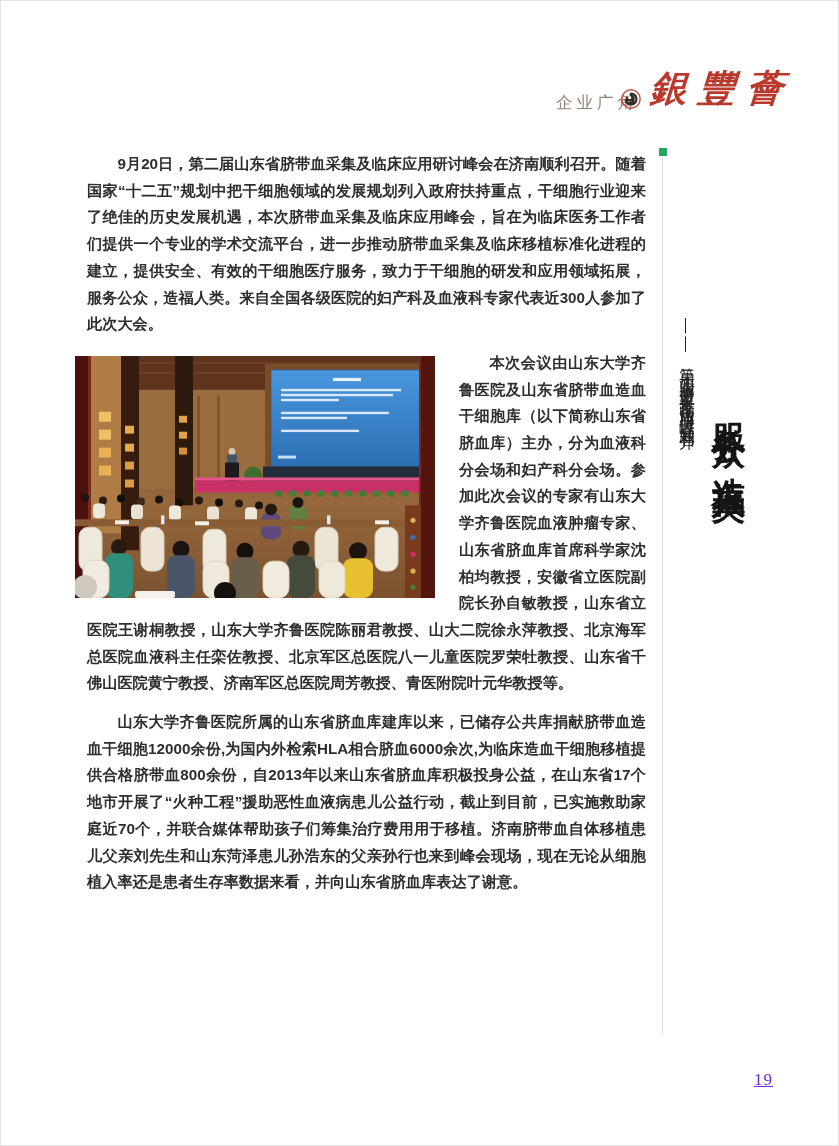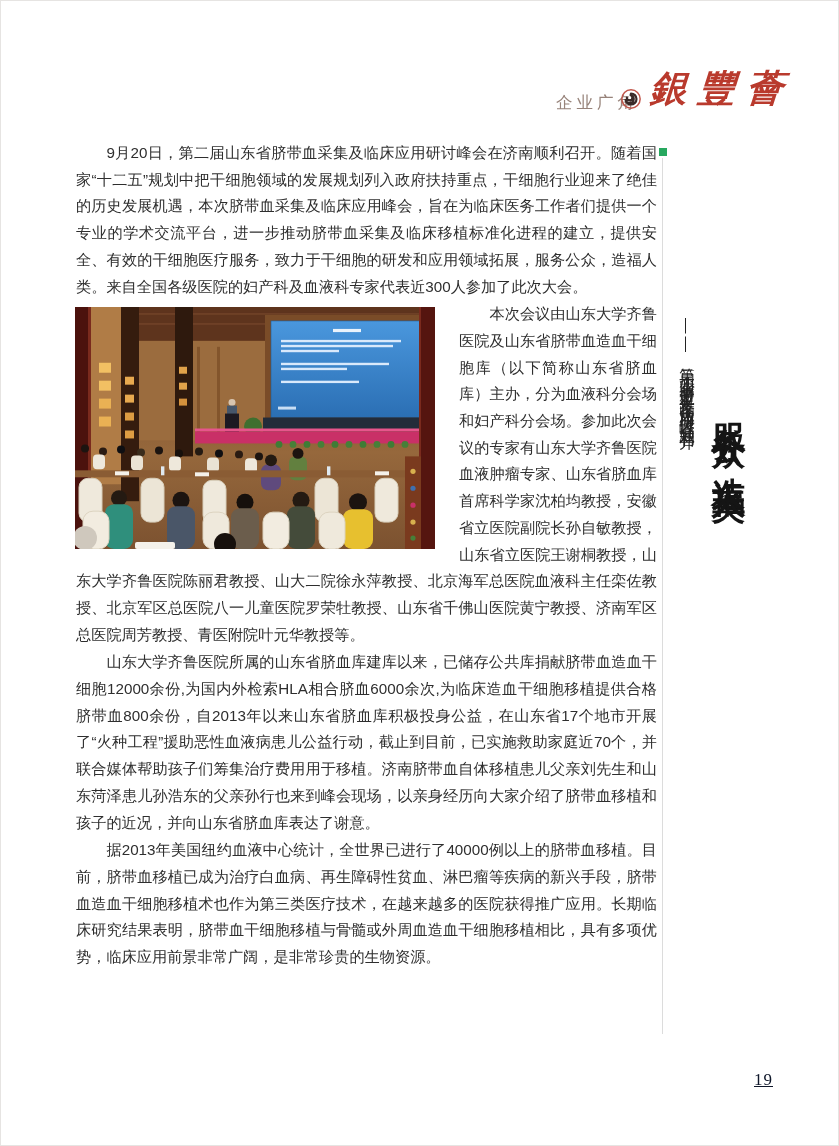--- a/index.html
+++ b/index.html
@@ -22,21 +22,21 @@
     font-size:37px;letter-spacing:11px;color:#b93a2d;
     transform:skewX(-4deg);
     white-space:nowrap;
   }
   
   .article{
     position:absolute;left:75px;top:139px;width:583px;
     font-size:15.2px;line-height:26.7px;color:#2e2e2e;
     text-align:justify;
   }
-  .article p{margin:1px;text-indent:2em;}
+  .article p{margin:12px;text-indent:2em;font-weight:bold;}
   figure.photo{
     float:left;width:360px;height:242px;
     margin:6px 24px 2px 0;padding:0;
     background:#7a4a28;
   }
   figure.photo svg{display:block;width:100%;height:100%;}
   
   .green-square{position:absolute;left:659px;top:148px;width:8px;height:8px;background:#27a85f;}
   .v-rule{position:absolute;left:662px;top:158px;width:1px;height:876px;background:#dcdcdc;}
   
@@ -48,21 +48,21 @@
   .side-title{
     position:absolute;left:706px;top:396px;height:345px;
     writing-mode:vertical-rl;
     font-family:"DejaVu Serif","Liberation Serif",serif;
     font-weight:700;font-size:34px;letter-spacing:4px;color:#151515;
   }
   
   .page-number{
     position:absolute;left:754px;top:1070px;
     font-family:"Liberation Serif","DejaVu Serif",serif;
-    font-size:17px;color:#0f172a;letter-spacing:1px;text-decoration:underline;
+    font-size:17px;color:#6d28d9;letter-spacing:1px;text-decoration:underline;
   }
 </style>
 </head>
 <body>
 
 <div id="page">
 
   <span class="section-label">企业广角</span>
 
   <span class="spiral">
@@ -212,22 +212,21 @@
         <rect x="330" y="150" width="16" height="93" fill="#7a3a1e"></rect>
         <circle cx="338" cy="165" r="2.6" fill="#d8b04e"></circle>
           <circle cx="338" cy="182" r="2.6" fill="#3f6fae"></circle>
         <circle cx="338" cy="199" r="2.6" fill="#c93067"></circle>
           <circle cx="338" cy="216" r="2.6" fill="#d8b04e"></circle>
         <circle cx="338" cy="232" r="2.6" fill="#477f38"></circle>
       </svg>
     </figure>
 
     <p>本次会议由山东大学齐鲁医院及山东省脐带血造血干细胞库（以下简称山东省脐血库）主办，分为血液科分会场和妇产科分会场。参加此次会议的专家有山东大学齐鲁医院血液肿瘤专家、山东省脐血库首席科学家沈柏均教授，安徽省立医院副院长孙自敏教授，山东省立医院王谢桐教授，山东大学齐鲁医院陈丽君教授、山大二院徐永萍教授、北京海军总医院血液科主任栾佐教授、北京军区总医院八一儿童医院罗荣牡教授、山东省千佛山医院黄宁教授、济南军区总医院周芳教授、青医附院叶元华教授等。</p>
-    <p>山东大学齐鲁医院所属的山东省脐血库建库以来，已储存公共库捐献脐带血造血干细胞12000余份,为国内外检索HLA相合脐血6000余次,为临床造血干细胞移植提供合格脐带血800余份，自2013年以来山东省脐血库积极投身公益，在山东省17个地市开展了“火种工程”援助恶性血液病患儿公益行动，截止到目前，已实施救助家庭近70个，并联合媒体帮助孩子们筹集治疗费用用于移植。济南脐带血自体移植患儿父亲刘先生和山东菏泽患儿孙浩东的父亲孙行也来到峰会现场，以亲身经历向大家介绍了脐带血移植和孩子的近况，并向山东省脐血库表达了谢意。</p>
-    <p>据2013年美国纽约血液中心统计，全世界已进行了40000例以上的脐带血移植。目前，脐带血移植已成为治疗白血病、再生障碍性贫血、淋巴瘤等疾病的新兴手段，脐带血造血干细胞移植术也作为第三类医疗技术，在越来越多的医院获得推广应用。长期临床研究结果表明，脐带血干细胞移植与骨髓或外周血造血干细胞移植相比，具有多项优势，临床应用前景非常广阔，是非常珍贵的生物资源。</p>
+    <p>山东大学齐鲁医院所属的山东省脐血库建库以来，已储存公共库捐献脐带血造血干细胞12000余份,为国内外检索HLA相合脐血6000余次,为临床造血干细胞移植提供合格脐带血800余份，自2013年以来山东省脐血库积极投身公益，在山东省17个地市开展了“火种工程”援助恶性血液病患儿公益行动，截止到目前，已实施救助家庭近70个，并联合媒体帮助孩子们筹集治疗费用用于移植。济南脐带血自体移植患儿父亲刘先生和山东菏泽患儿孙浩东的父亲孙行也来到峰会现场，现在无论从细胞植入率还是患者生存率数据来看，并向山东省脐血库表达了谢意。</p>
   </div>
 
   <div class="side-subtitle">——第二届山东省脐带血采集及临床应用研讨峰会顺利召开</div>
   <div class="side-title">服务公众　造福人类</div>
 
   <div class="page-number">19</div>
 
 </div>
 
 </body></html>

